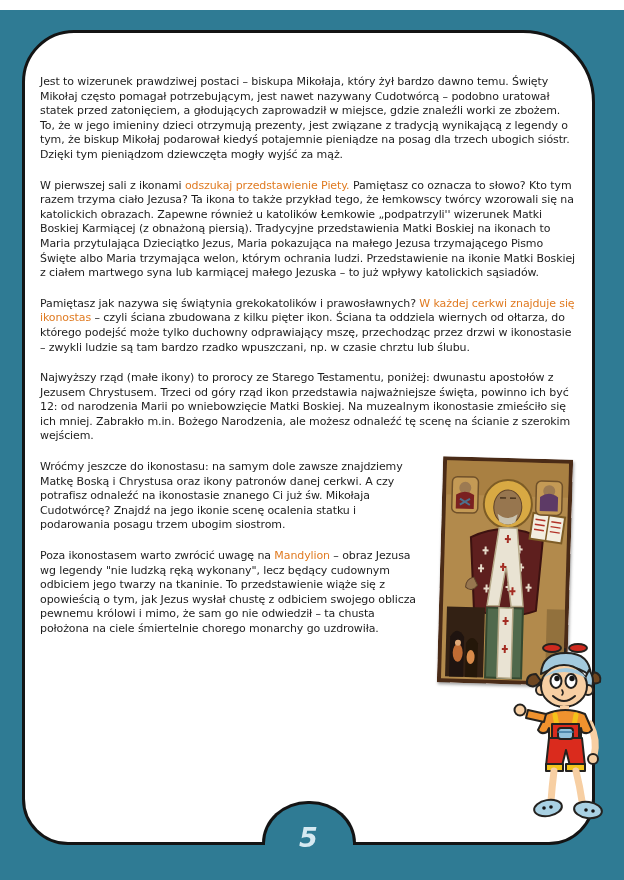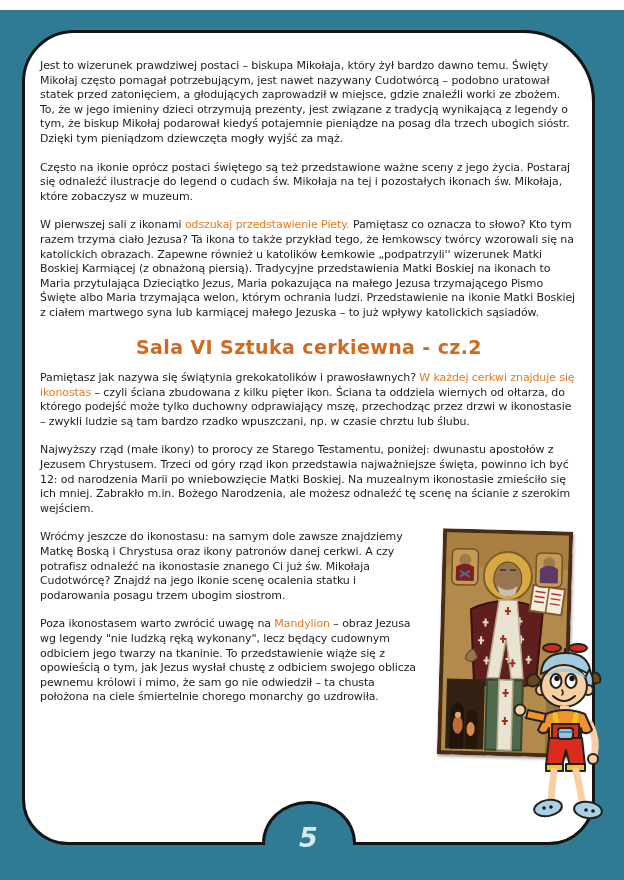--- a/index.html
+++ b/index.html
@@ -3,21 +3,21 @@
 <meta charset="utf-8">
 <style>
   html,body{margin:0;padding:0;}
   body{width:624px;height:880px;background:#ffffff;font-family:"DejaVu Sans",sans-serif;overflow:hidden;}
   .page{position:relative;width:624px;height:880px;background:#ffffff;overflow:hidden;}
   .band{position:absolute;left:0;right:0;top:10px;bottom:0;background:var(--teal,#2f7b94);}
   .panel{position:absolute;left:22px;top:30px;width:567px;height:809px;background:#ffffff;
          border:3px solid #141414;border-radius:52px 72px 46px 46px;}
   .content{position:absolute;left:15px;right:14px;top:26px;bottom:10px;
            font-size:11px;line-height:14.6px;color:#1d1d1d;letter-spacing:-0.1px;}
-  .content p{margin:0 0 14px 0;}
+  .content p{margin:16px 0 14px 0;}
   .accent{color:var(--accent,#e07b22);}
   h2.heading{margin:19px 0 17px 0;text-align:center;font-size:19px;font-weight:bold;
              color:var(--orange,#d2691e);letter-spacing:0.4px;}
   .figure-float{float:right;width:150px;height:238px;margin:0 0 4px 10px;position:relative;}
   .icon-photo{position:absolute;right:8px;top:0;width:130px;height:226px;transform:rotate(1.6deg);
               box-shadow:1px 2px 3px rgba(0,0,0,0.35);}
   .boy{position:absolute;left:510px;top:638px;width:114px;height:190px;z-index:6;}
   .page-tab{position:absolute;left:50%;bottom:-3px;transform:translateX(-50%);width:88px;height:41px;
             background:var(--teal,#2f7b94);border:3px solid #141414;border-bottom:none;
             border-radius:46px 46px 0 0 / 42px 42px 0 0;display:flex;align-items:flex-end;justify-content:center;}
@@ -27,23 +27,21 @@
 </head>
 <body>
 
 <div class="page">
   <div class="band"></div>
 
   <div class="panel">
     <div class="content">
       <div id="blocks-a">
           <p><span>Jest to wizerunek prawdziwej postaci – biskupa Mikołaja, który żył bardzo dawno temu. Święty Mikołaj często pomagał potrzebującym, jest nawet nazywany Cudotwórcą – podobno uratował statek przed zatonięciem, a głodujących zaprowadził w miejsce, gdzie znaleźli worki ze zbożem. To, że w jego imieniny dzieci otrzymują prezenty, jest związane z tradycją wynikającą z legendy o tym, że biskup Mikołaj podarował kiedyś potajemnie pieniądze na posag dla trzech ubogich sióstr. Dzięki tym pieniądzom dziewczęta mogły wyjść za mąż.</span></p>
-          <p><span>Często na ikonie oprócz postaci świętego są też przedstawione ważne sceny z jego życia. Postaraj się odnaleźć ilustracje do legend o cudach św. Mikołaja na tej i pozostałych ikonach św. Mikołaja, które zobaczysz w muzeum.</span></p>
           <p><span>W pierwszej sali z ikonami </span><span class="accent">odszukaj przedstawienie Piety.</span><span> Pamiętasz co oznacza to słowo? Kto tym razem trzyma ciało Jezusa? Ta ikona to także przykład tego, że łemkowscy twórcy wzorowali się na katolickich obrazach. Zapewne również u katolików Łemkowie „podpatrzyli'' wizerunek Matki Boskiej Karmiącej (z obnażoną piersią). Tradycyjne przedstawienia Matki Boskiej na ikonach to Maria przytulająca Dzieciątko Jezus, Maria pokazująca na małego Jezusa trzymającego Pismo Święte albo Maria trzymająca welon, którym ochrania ludzi. Przedstawienie na ikonie Matki Boskiej z ciałem martwego syna lub karmiącej małego Jezuska – to już wpływy katolickich sąsiadów.</span></p>
-          <h2 class="heading">Sala VI Sztuka cerkiewna - cz.2</h2>
           <p><span>Pamiętasz jak nazywa się świątynia grekokatolików i prawosławnych? </span><span class="accent">W każdej cerkwi znajduje się ikonostas</span><span> – czyli ściana zbudowana z kilku pięter ikon. Ściana ta oddziela wiernych od ołtarza, do którego podejść może tylko duchowny odprawiający mszę, przechodząc przez drzwi w ikonostasie – zwykli ludzie są tam bardzo rzadko wpuszczani, np. w czasie chrztu lub ślubu.</span></p>
           <p><span>Najwyższy rząd (małe ikony) to prorocy ze Starego Testamentu, poniżej: dwunastu apostołów z Jezusem Chrystusem. Trzeci od góry rząd ikon przedstawia najważniejsze święta, powinno ich być 12: od narodzenia Marii po wniebowzięcie Matki Boskiej. Na muzealnym ikonostasie zmieściło się ich mniej. Zabrakło m.in. Bożego Narodzenia, ale możesz odnaleźć tę scenę na ścianie z szerokim wejściem.</span></p>
         </div>
 
       <div class="figure-float">
         <svg class="icon-photo" viewBox="0 0 130 226">
           <rect x="0" y="0" width="130" height="226" fill="#48291741"></rect>
           <rect x="0" y="0" width="130" height="226" fill="#4a2b17"></rect>
           <rect x="4" y="4" width="122" height="218" fill="#b28a4c"></rect>
           <rect x="4" y="4" width="122" height="34" fill="#a3793b" opacity="0.55"></rect>

